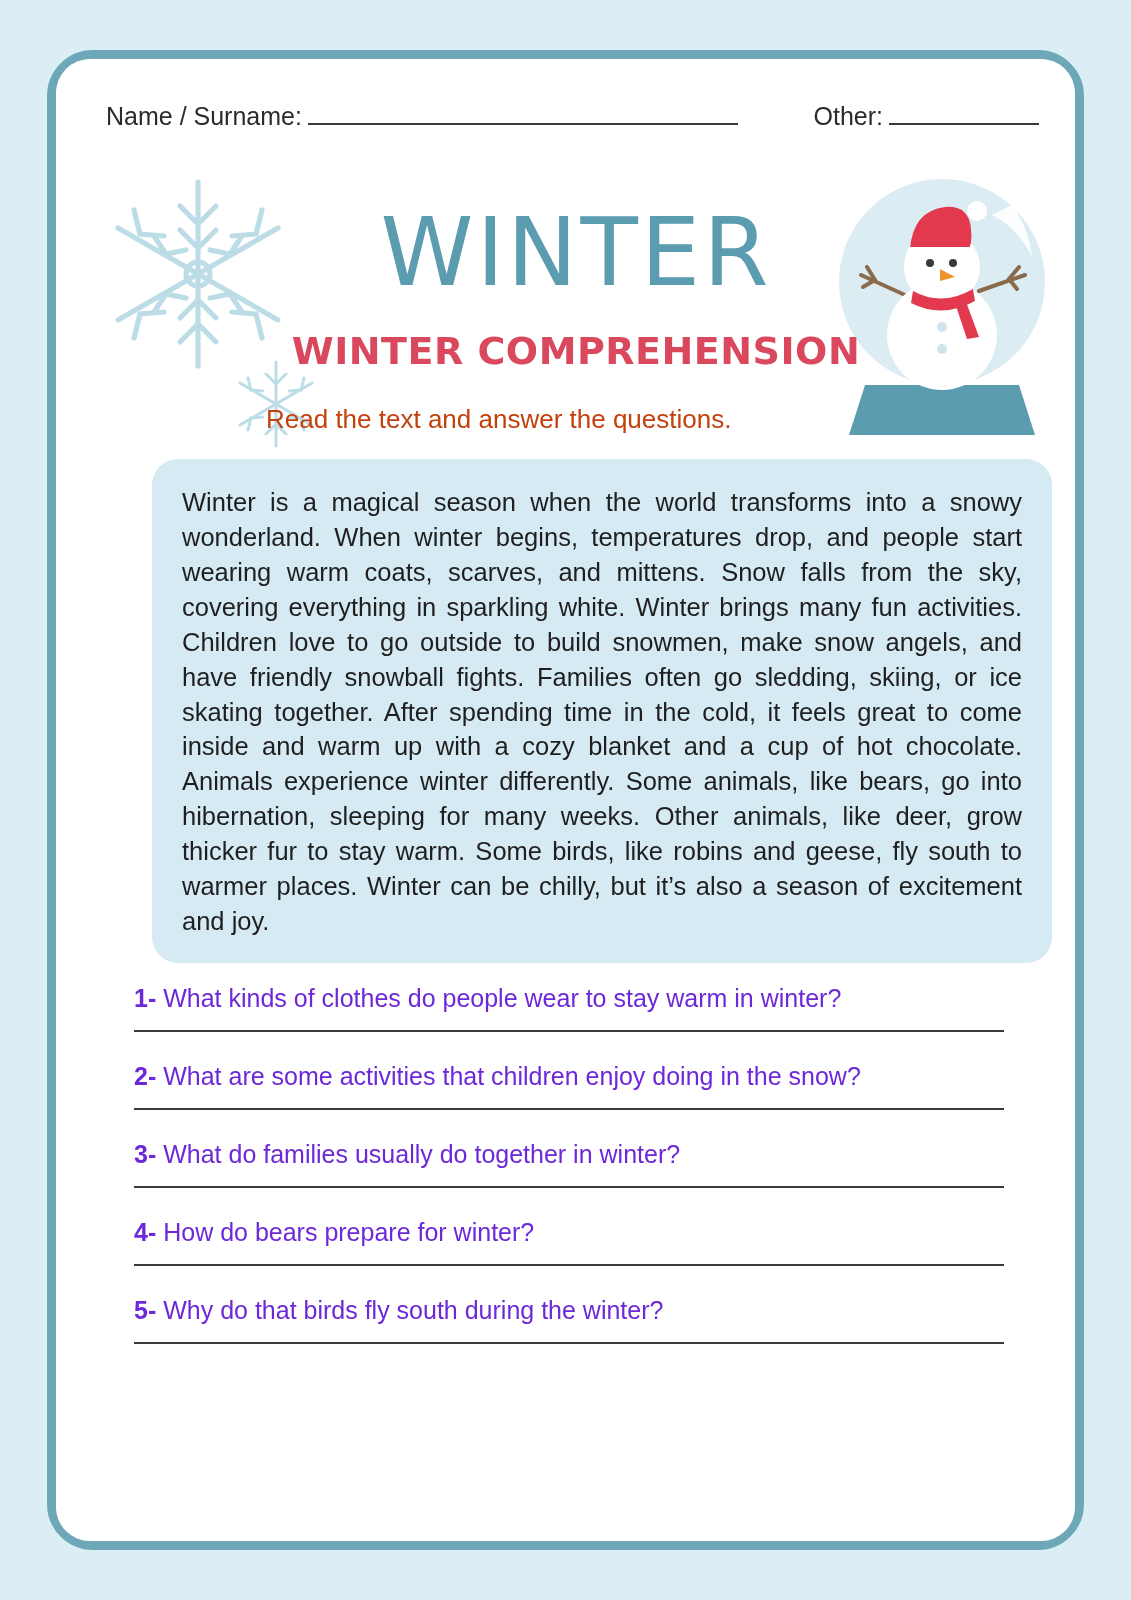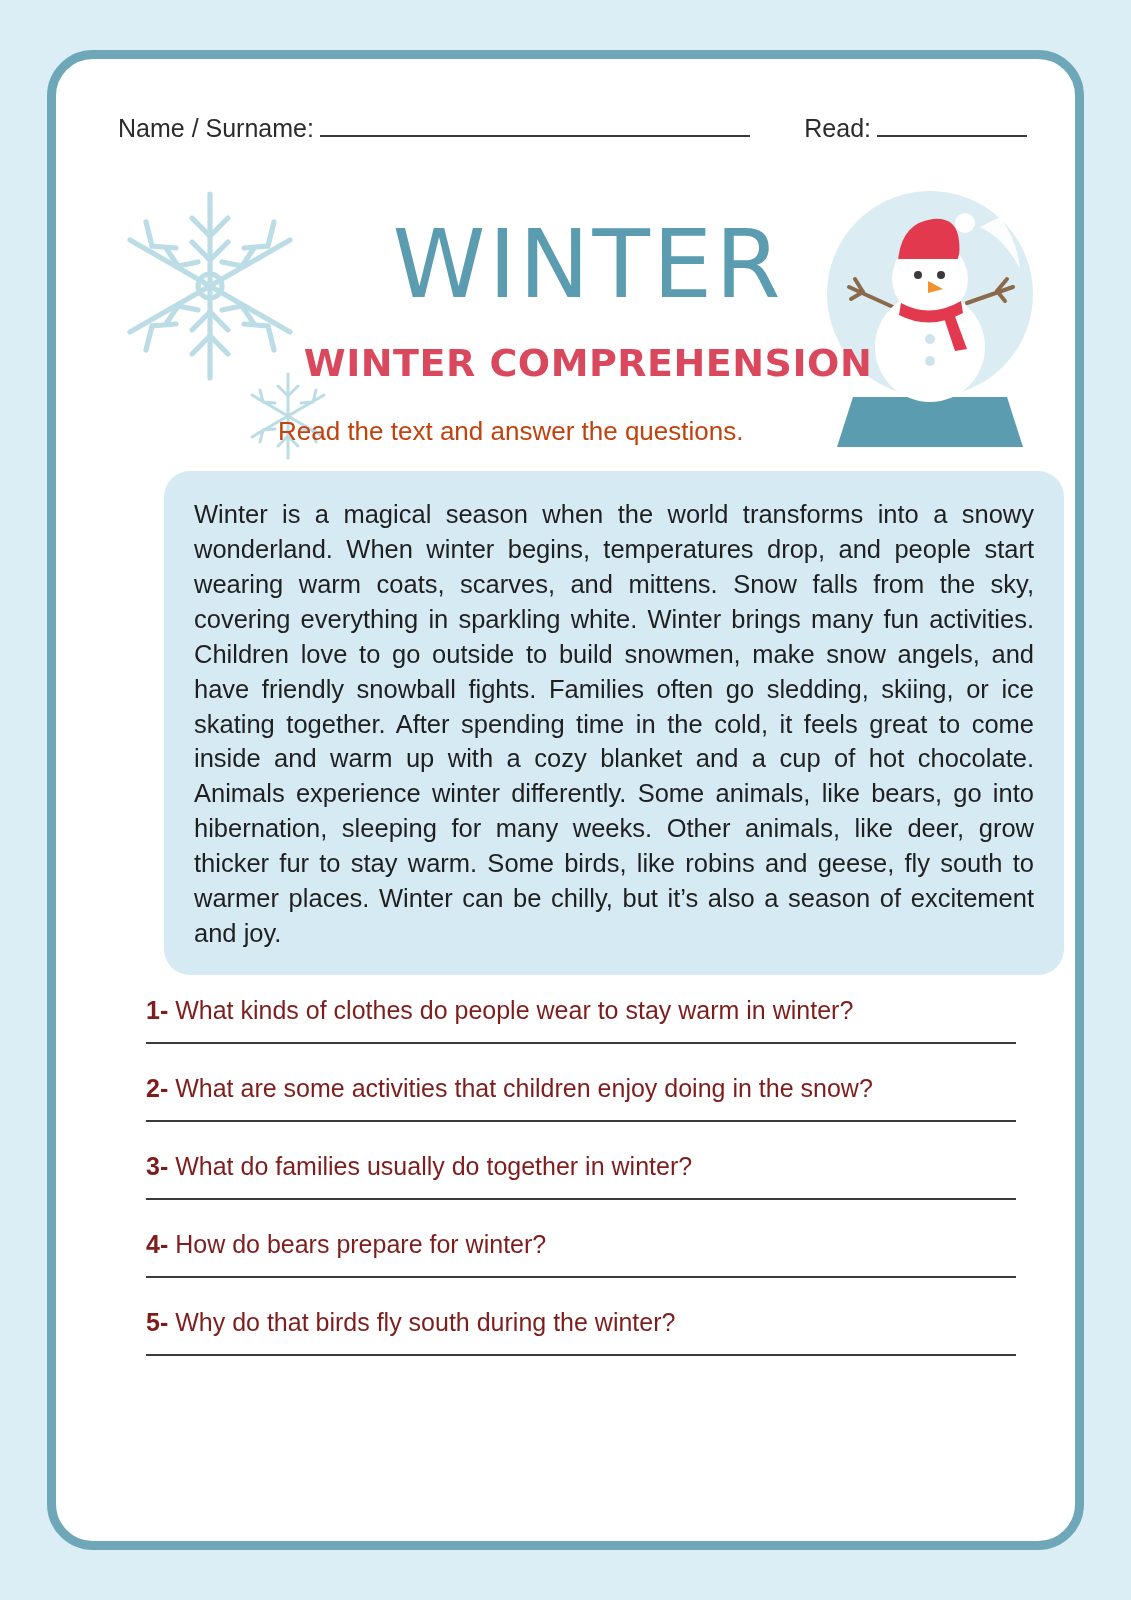--- a/index.html
+++ b/index.html
@@ -16,21 +16,20 @@
   .page-outer {
     position: absolute;
     left: 47px;
     top: 50px;
     width: 1037px;
     height: 1500px;
     border: 9px solid #6ea7b8;
     border-radius: 46px;
     box-sizing: border-box;
     background: #ffffff;
-    padding: 12px;
   }
   .page-inner {
     position: relative;
     width: 100%;
     height: 100%;
     background: #ffffff;
     border-radius: 34px;
     box-sizing: border-box;
   }
 
@@ -147,21 +146,21 @@
     position: absolute;
     left: 78px;
     top: 925px;
     width: 870px;
   }
   .q-item {
     margin-bottom: 9px;
   }
   .q-text {
     font-size: 25px;
-    color: #7f1d1d;
+    color: #6d28d9;
     margin-bottom: 17px;
   }
   .q-text b {
     font-weight: bold;
   }
   .answer-line {
     border-bottom: 2px solid #3a3a3a;
     height: 0;
     margin-bottom: 30px;
   }
@@ -169,21 +168,21 @@
 </head>
 <body>
 
 <div class="page-outer">
   <div class="page-inner">
 
     <div class="namedate">
       <span class="nd-label">Name / Surname:</span>
       <span class="nd-line name"></span>
       <span class="nd-spacer"></span>
-      <span class="nd-label">Read:</span>
+      <span class="nd-label">Other:</span>
       <span class="nd-line date"></span>
     </div>
 
     <div class="snowflake-big">
       <svg viewBox="0 0 100 100" width="200" height="220" aria-hidden="true">
         <g stroke="#bcdce6" stroke-width="2.6" fill="none" stroke-linecap="round">
           <line x1="50" y1="4" x2="50" y2="96"></line>
           <line x1="10" y1="27" x2="90" y2="73"></line>
           <line x1="10" y1="73" x2="90" y2="27"></line>
           <polyline points="41,16 50,25 59,16"></polyline>

